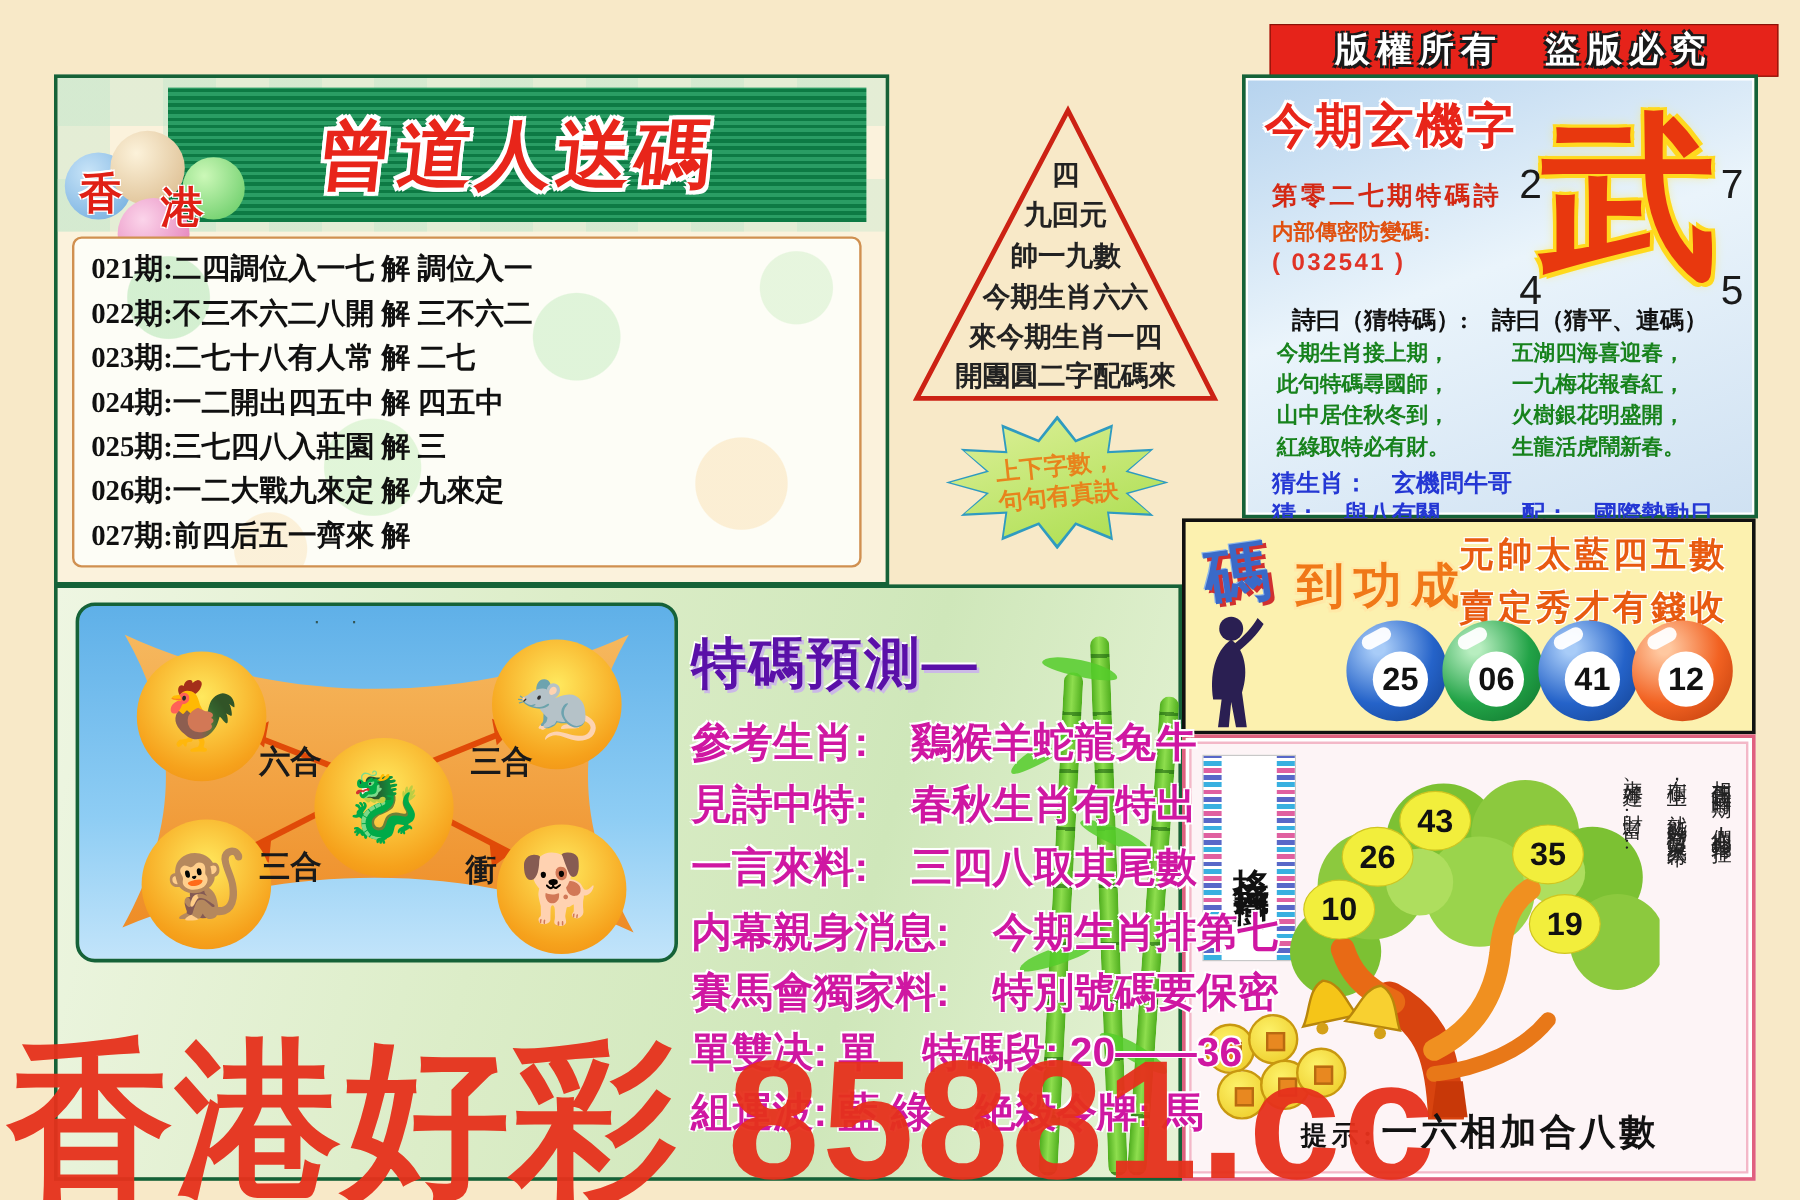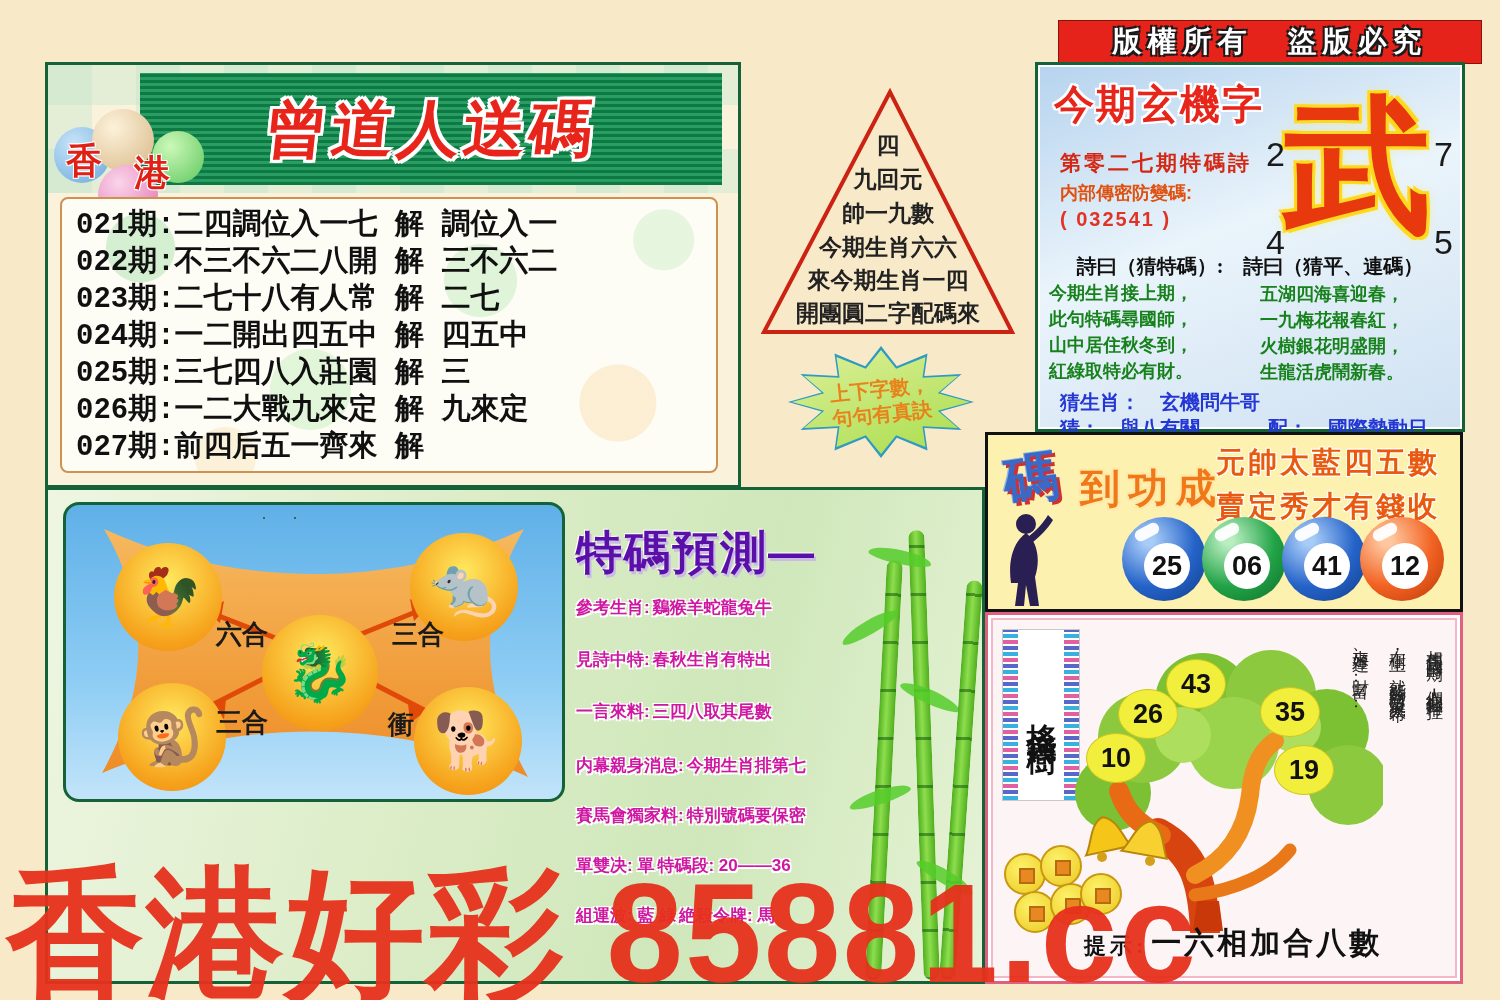--- a/index.html
+++ b/index.html
@@ -34,21 +34,21 @@
   .bl-char{color:#e02015;font-size:36px;font-weight:bold;font-family:"Liberation Serif",serif;z-index:3;}
 
   .pred-box{left:12px;top:132px;width:658px;height:276px;border:2px solid #d09050;border-radius:8px;
     background-color:#fdfdf6;padding:8px 14px;box-sizing:border-box;
     background-image:radial-gradient(circle at 12% 18%,rgba(178,228,178,.55) 0 34px,transparent 35px),
       radial-gradient(circle at 38% 70%,rgba(198,238,188,.5) 0 40px,transparent 41px),
       radial-gradient(circle at 64% 30%,rgba(188,233,183,.45) 0 36px,transparent 37px),
       radial-gradient(circle at 85% 75%,rgba(250,224,178,.5) 0 38px,transparent 39px),
       radial-gradient(circle at 92% 15%,rgba(208,238,198,.5) 0 30px,transparent 31px),
       radial-gradient(circle at 25% 95%,rgba(250,228,188,.5) 0 30px,transparent 31px);}
-  .pred-line{font-family:Liberation Mono, monospace;font-weight:bold;font-size:29px;line-height:37px;color:#101010;white-space:nowrap;}
+  .pred-line{font-family:Liberation Serif, serif;font-weight:bold;font-size:24px;line-height:37px;color:#101010;white-space:nowrap;}
 
   
   .triangle{left:758px;top:86px;width:260px;height:252px;}
   .tri-line{width:100%;text-align:center;font-family:"Liberation Serif",serif;font-weight:600;font-size:23px;color:#222;}
 
   
   .starburst{left:788px;top:346px;width:186px;height:112px;}
   .star{position:absolute;inset:0;
     clip-path:polygon(100% 50%,81.9% 58.5%,93.3% 75%,73.3% 73.3%,75% 93.3%,58.5% 81.9%,50% 100%,41.5% 81.9%,25% 93.3%,26.7% 73.3%,6.7% 75%,18.1% 58.5%,0% 50%,18.1% 41.5%,6.7% 25%,26.7% 26.7%,25% 6.7%,41.5% 18.1%,50% 0%,58.5% 18.1%,75% 6.7%,73.3% 26.7%,93.3% 25%,81.9% 41.5%);}
   .star-outer{background:#2f9bc0;}
@@ -62,21 +62,21 @@
   .mys-title{left:16px;top:12px;font-size:40px;font-weight:bold;color:#e8251a;font-family:"Liberation Serif",serif;letter-spacing:2px;}
   .mys-sub{left:22px;top:84px;font-size:21px;font-weight:bold;color:#d42814;font-family:"Liberation Serif",serif;letter-spacing:3px;}
   .mys-secret{left:22px;top:116px;font-size:18px;font-weight:bold;color:#e0500f;}
   .mys-code{left:22px;top:143px;font-size:20px;font-weight:bold;color:#e03326;letter-spacing:2px;}
   .mys-char{left:245px;top:28px;font-size:148px;line-height:1;font-weight:bold;color:#e8380e;font-family:"Liberation Serif",serif;
     text-shadow:-3px -3px 0 #ffd91e,3px -3px 0 #ffd91e,-3px 3px 0 #ffd91e,3px 3px 0 #ffd91e,0 0 10px #ffe95e;}
   .mys-num{font-size:34px;color:#1a1a1a;font-weight:500;}
   .mn-tl{left:228px;top:70px;}.mn-tr{left:396px;top:70px;}.mn-bl{left:228px;top:158px;}.mn-br{left:396px;top:158px;}
   .mys-poemhead{left:0;top:188px;width:100%;text-align:center;font-family:"Liberation Serif",serif;font-weight:bold;font-size:20px;color:#111;}
   .poem-col{top:216px;font-family:"Liberation Serif",serif;font-weight:bold;font-size:18px;line-height:26px;color:#17821c;}
-  .poem-left{left:11px;font-family:Liberation Mono, monospace;}.poem-right{left:222px;}
+  .poem-left{left:26px;}.poem-right{left:222px;}
   .mys-zod{left:22px;top:324px;font-size:20px;font-weight:bold;color:#2437d4;}
   .mys-guess{left:22px;top:350px;font-size:20px;font-weight:bold;color:#2437d4;}
   .mys-match{left:230px;top:350px;font-size:20px;font-weight:bold;color:#2437d4;}
 
   
   .success{left:985px;top:432px;width:478px;height:180px;border:3px solid #111;box-sizing:border-box;background:#fcf1af;}
   .suc-char{left:16px;top:8px;font-size:54px;font-weight:bold;color:#3a6ac8;font-family:"Liberation Serif",serif;
     transform:rotate(-8deg);text-shadow:3px 3px 0 #d03030,-1px -1px 0 #8ab4e8;}
   .suc-rest{left:92px;top:26px;font-size:40px;font-weight:bold;color:#f07818;letter-spacing:8px;font-family:"Liberation Serif",serif;
     text-shadow:-2px -2px 0 #ffe9a8,2px -2px 0 #ffe9a8,-2px 2px 0 #ffe9a8,2px 2px 0 #ffe9a8;}
@@ -128,21 +128,21 @@
     display:flex;align-items:center;justify-content:center;font-size:56px;}
   .zc-c{left:196px;top:110px;width:116px;height:116px;}
   .zc-tl{left:48px;top:38px;}.zc-tr{left:344px;top:28px;}.zc-bl{left:52px;top:178px;}.zc-br{left:348px;top:182px;}
   .zlabel{font-size:26px;font-weight:bold;color:#1a1a1a;font-family:"Liberation Serif",serif;}
   .zl-tl{left:150px;top:112px;}.zl-tr{left:326px;top:112px;}.zl-bl{left:150px;top:200px;}.zl-br{left:322px;top:202px;}
   .zdots{left:195px;top:2px;color:#355;font-size:18px;letter-spacing:10px;}
 
   
   .fc-title{left:528px;top:32px;font-size:46px;font-weight:bold;color:#5a10a8;letter-spacing:2px;
     text-shadow:2px 3px 0 #cbb9e6,-1px -1px 0 #fff;}
-  .fc-row{left:528px;display:flex;gap:3px;white-space:nowrap;font-size:17px;font-weight:bold;color:#cf17a2;
+  .fc-row{left:528px;display:flex;gap:36px;white-space:nowrap;font-size:34px;font-weight:bold;color:#cf17a2;
     text-shadow:-1.5px -1.5px 0 #fff,1.5px -1.5px 0 #fff,-1.5px 1.5px 0 #fff,1.5px 1.5px 0 #fff;}
   .fr1{top:106px;}.fr2{top:158px;}.fr3{top:210px;}.fr4{top:264px;}.fr5{top:314px;}.fr6{top:364px;}.fr7{top:414px;}
 
   
   .range-box{left:15px;top:326px;width:502px;height:134px;border:3px solid #e82840;box-sizing:border-box;background:#f8aecb;}
   .range-label{left:14px;top:8px;height:114px;writing-mode:vertical-rl;text-orientation:upright;
     font-size:25px;font-weight:bold;color:#f08018;letter-spacing:2px;
     text-shadow:-1.5px -1.5px 0 #fff,1.5px -1.5px 0 #fff,-1.5px 1.5px 0 #fff,1.5px 1.5px 0 #fff;}
   .range-text-box{left:66px;top:8px;width:422px;height:112px;background:#fff;border:2px solid #ef8fae;border-radius:6px;
     box-sizing:border-box;padding:6px 12px;color:#2095c8;font-size:28px;line-height:34px;font-weight:bold;}

